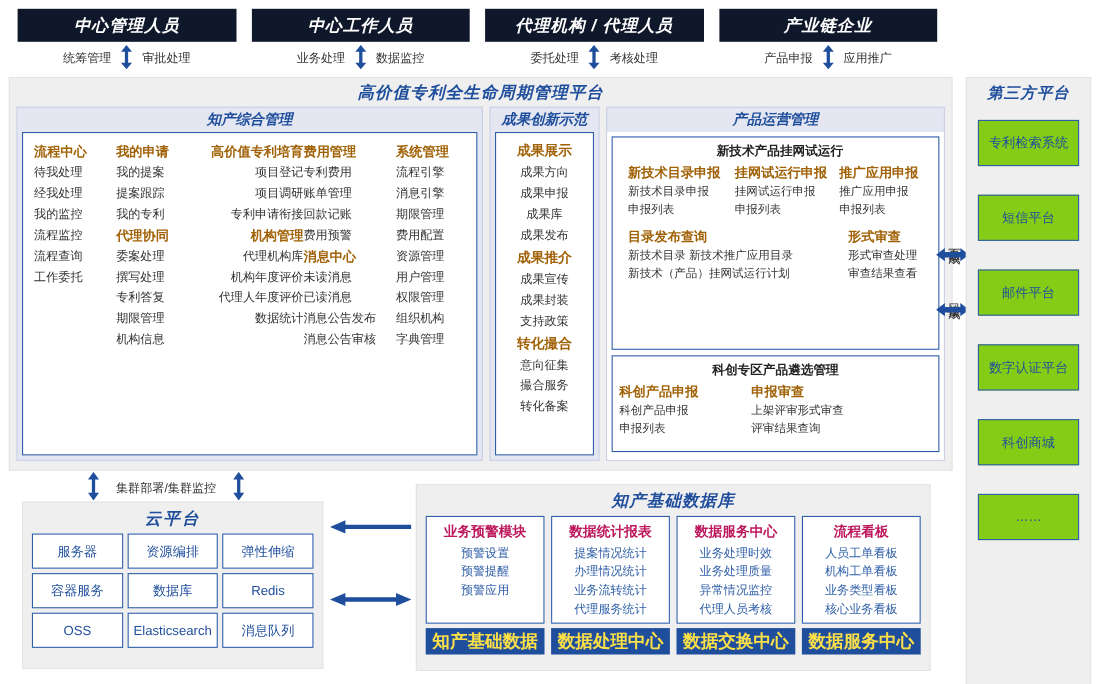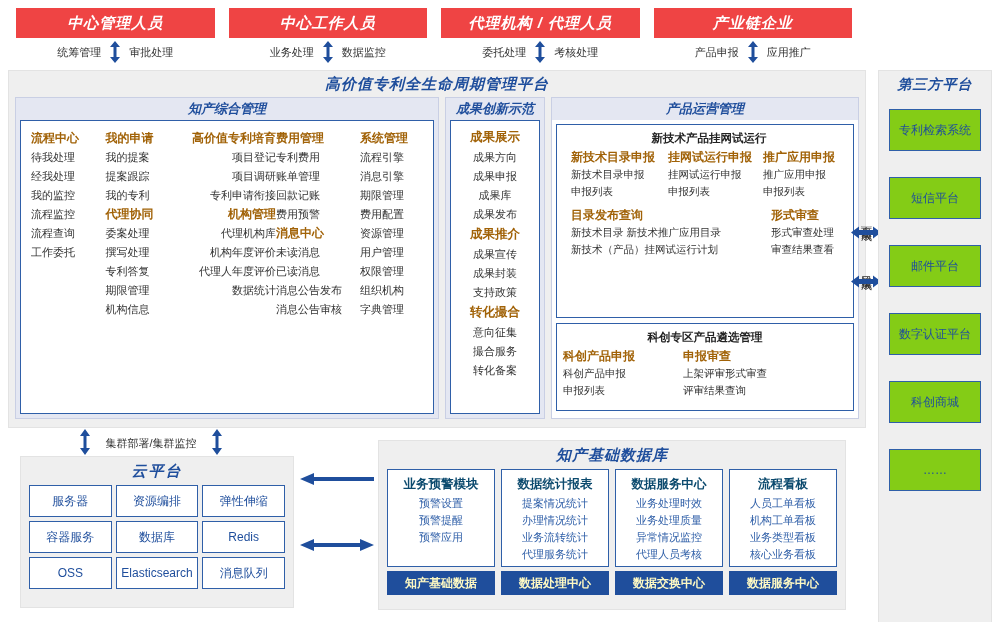--- a/index.html
+++ b/index.html
@@ -11,21 +11,21 @@
     color:#333;
     overflow:hidden;
     position:relative;
   }
   .page { position:relative; width:1000px; height:622px; }
 
   
   .actors { position:absolute; left:0; top:8px; width:868px; height:60px; display:flex; gap:14px; padding:0 16px; }
   .actor-col { flex:1; display:flex; flex-direction:column; align-items:center; }
   .actor-bar {
-    width:100%; height:30px; background:#ef4444; color:#ffffff;
+    width:100%; height:30px; background:#0f172a; color:#ffffff;
     display:flex; align-items:center; justify-content:center;
     font-size:15px; font-weight:bold; font-style:italic; letter-spacing:1px;
   }
   .actor-sub { width:100%; height:28px; display:flex; align-items:center; justify-content:center; gap:8px; font-size:11px; color:#333; }
   .actor-sub .lbl { white-space:nowrap; }
   .vert-arrow { display:inline-block; width:12px; height:22px; position:relative; }
   .vert-arrow svg { display:block; }
 
   
   .platform {
@@ -138,26 +138,26 @@
     background:#efefef; border:1px solid #e3e3e3;
   }
   .db-title { height:28px; display:flex; align-items:center; justify-content:center;
     font-size:15px; font-weight:bold; font-style:italic; color:#1f4e9c; letter-spacing:1px; }
   .db-cols { display:flex; gap:6px; padding:0 8px 8px 8px; }
   .db-col { flex:1; display:flex; flex-direction:column; gap:4px; }
   .db-card {
     border:1px solid #2f5fa8; background:#ffffff; height:98px;
     display:flex; flex-direction:column; align-items:center; padding-top:4px;
   }
-  .db-card .hd2 { font-size:12.5px; font-weight:bold; color:#0c4a6e; line-height:21px; white-space:nowrap; }
+  .db-card .hd2 { font-size:12.5px; font-weight:bold; color:#be185d; line-height:21px; white-space:nowrap;font-family:Liberation Mono, monospace; }
   .db-card .it2 { font-size:11px; color:#2f5fa8; line-height:17px; white-space:nowrap; }
   .db-foot {
-    height:24px; background:#1f4e9c; color:#fef9c3;
+    height:24px; background:#1f4e9c; color:#fde047;
     display:flex; align-items:center; justify-content:center;
-    font-size:12px; font-weight:bold; white-space:nowrap;
+    font-size:16px; font-weight:bold; white-space:nowrap;
   }
 </style>
 </head>
 <body>
 
 <div class="page">
 
   <div class="actors" id="actors">
       <div class="actor-col">
         <div class="actor-bar">中心管理人员</div>

